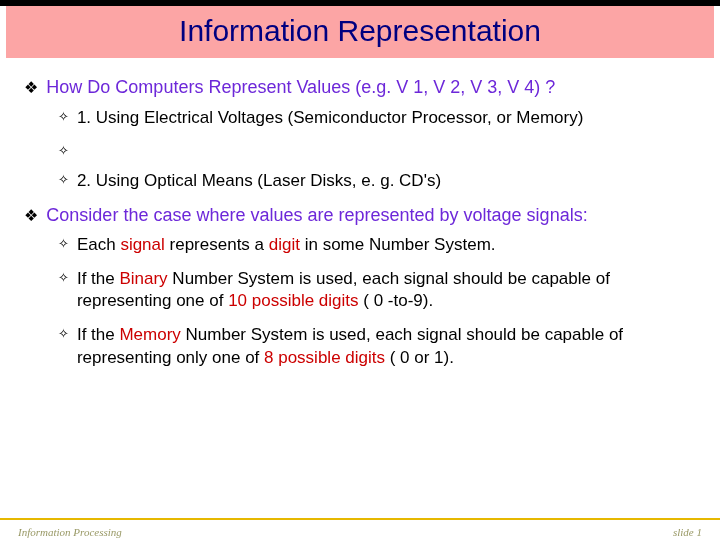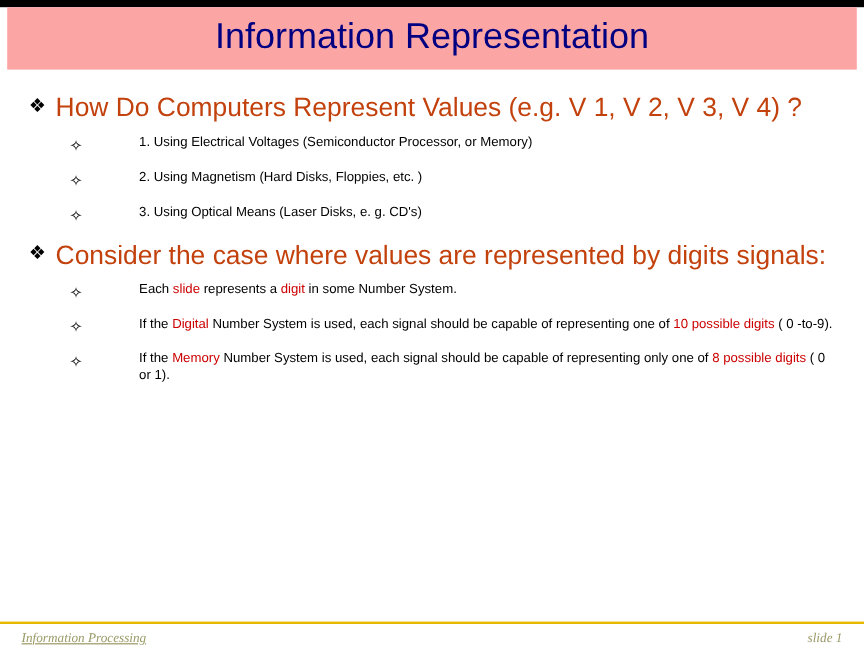--- a/index.html
+++ b/index.html
@@ -38,60 +38,59 @@
     margin-top: 8px;
   }
   .main-bullet .bicon {
     font-size: 16px;
     color: #000;
     margin-right: 8px;
     margin-top: 2px;
     flex-shrink: 0;
   }
   .main-bullet .btxt {
-    font-size: 22px;
-    color: #c2410c;
+    font-size: 18px;
+    color: #6d28d9;
     line-height: 1.25;
   }
   .sub-bullet {
     display: flex;
     align-items: flex-start;
     margin-left: 34px;
     margin-bottom: 12px;
     margin-top: 8px;
   }
   .sub-bullet .bicon {
     font-size: 13px;
     color: #000;
     margin-right: 8px;
     margin-top: 2px;
     flex-shrink: 0;
   }
   .sub-bullet .btxt {
-    font-size: 11px;
+    font-size: 17px;
     color: #000;
     line-height: 1.3;
-    margin-left: 39px;
   }
   .red { color: #cc0000; }
   .footer {
     position: absolute;
     bottom: 0;
     left: 0;
     right: 0;
     border-top: 2px solid #e6b800;
     display: flex;
     justify-content: space-between;
     padding: 6px 18px 8px 18px;
     font-family: "Times New Roman", serif;
     font-style: italic;
     font-size: 11px;
     color: #999966;
   }
-  .footer .left { text-decoration: underline; }
+  .footer .left { }
 </style>
 </head>
 <body>
 
 <div class="slide">
 
   <div class="title-bar">
     <h1>Information Representation</h1>
   </div>
 
@@ -102,41 +101,40 @@
       <span class="btxt">How Do Computers Represent Values (e.g. V 1, V 2, V 3, V 4) ?</span>
     </div>
 
     <div class="sub-bullet">
       <span class="bicon">✧</span>
       <span class="btxt">1. Using Electrical Voltages (Semiconductor Processor, or Memory)</span>
     </div>
 
     <div class="sub-bullet">
       <span class="bicon">✧</span>
-      <span class="btxt">2. Using Magnetism (Hard Disks, Floppies, etc. )</span>
     </div>
 
     <div class="sub-bullet">
       <span class="bicon">✧</span>
-      <span class="btxt">3. Using Optical Means (Laser Disks, e. g. CD's)</span>
+      <span class="btxt">2. Using Optical Means (Laser Disks, e. g. CD's)</span>
     </div>
 
     <div class="main-bullet">
       <span class="bicon">❖</span>
-      <span class="btxt">Consider the case where values are represented by digits signals:</span>
+      <span class="btxt">Consider the case where values are represented by voltage signals:</span>
     </div>
 
     <div class="sub-bullet">
       <span class="bicon">✧</span>
-      <span class="btxt"><span>Each </span><span class="red">slide</span><span> represents a </span><span class="red">digit</span><span> in some Number System.</span></span>
+      <span class="btxt"><span>Each </span><span class="red">signal</span><span> represents a </span><span class="red">digit</span><span> in some Number System.</span></span>
     </div>
 
     <div class="sub-bullet">
       <span class="bicon">✧</span>
-      <span class="btxt"><span>If the </span><span class="red">Digital</span><span> Number System is used, each signal should be capable of representing one of </span><span class="red">10 possible digits</span><span> ( 0 -to-9).</span></span>
+      <span class="btxt"><span>If the </span><span class="red">Binary</span><span> Number System is used, each signal should be capable of representing one of </span><span class="red">10 possible digits</span><span> ( 0 -to-9).</span></span>
     </div>
 
     <div class="sub-bullet">
       <span class="bicon">✧</span>
       <span class="btxt"><span>If the </span><span class="red">Memory</span><span> Number System is used, each signal should be capable of representing only one of </span><span class="red">8 possible digits</span><span> ( 0 or 1).</span></span>
     </div>
 
   </div>
 
   <div class="footer">

